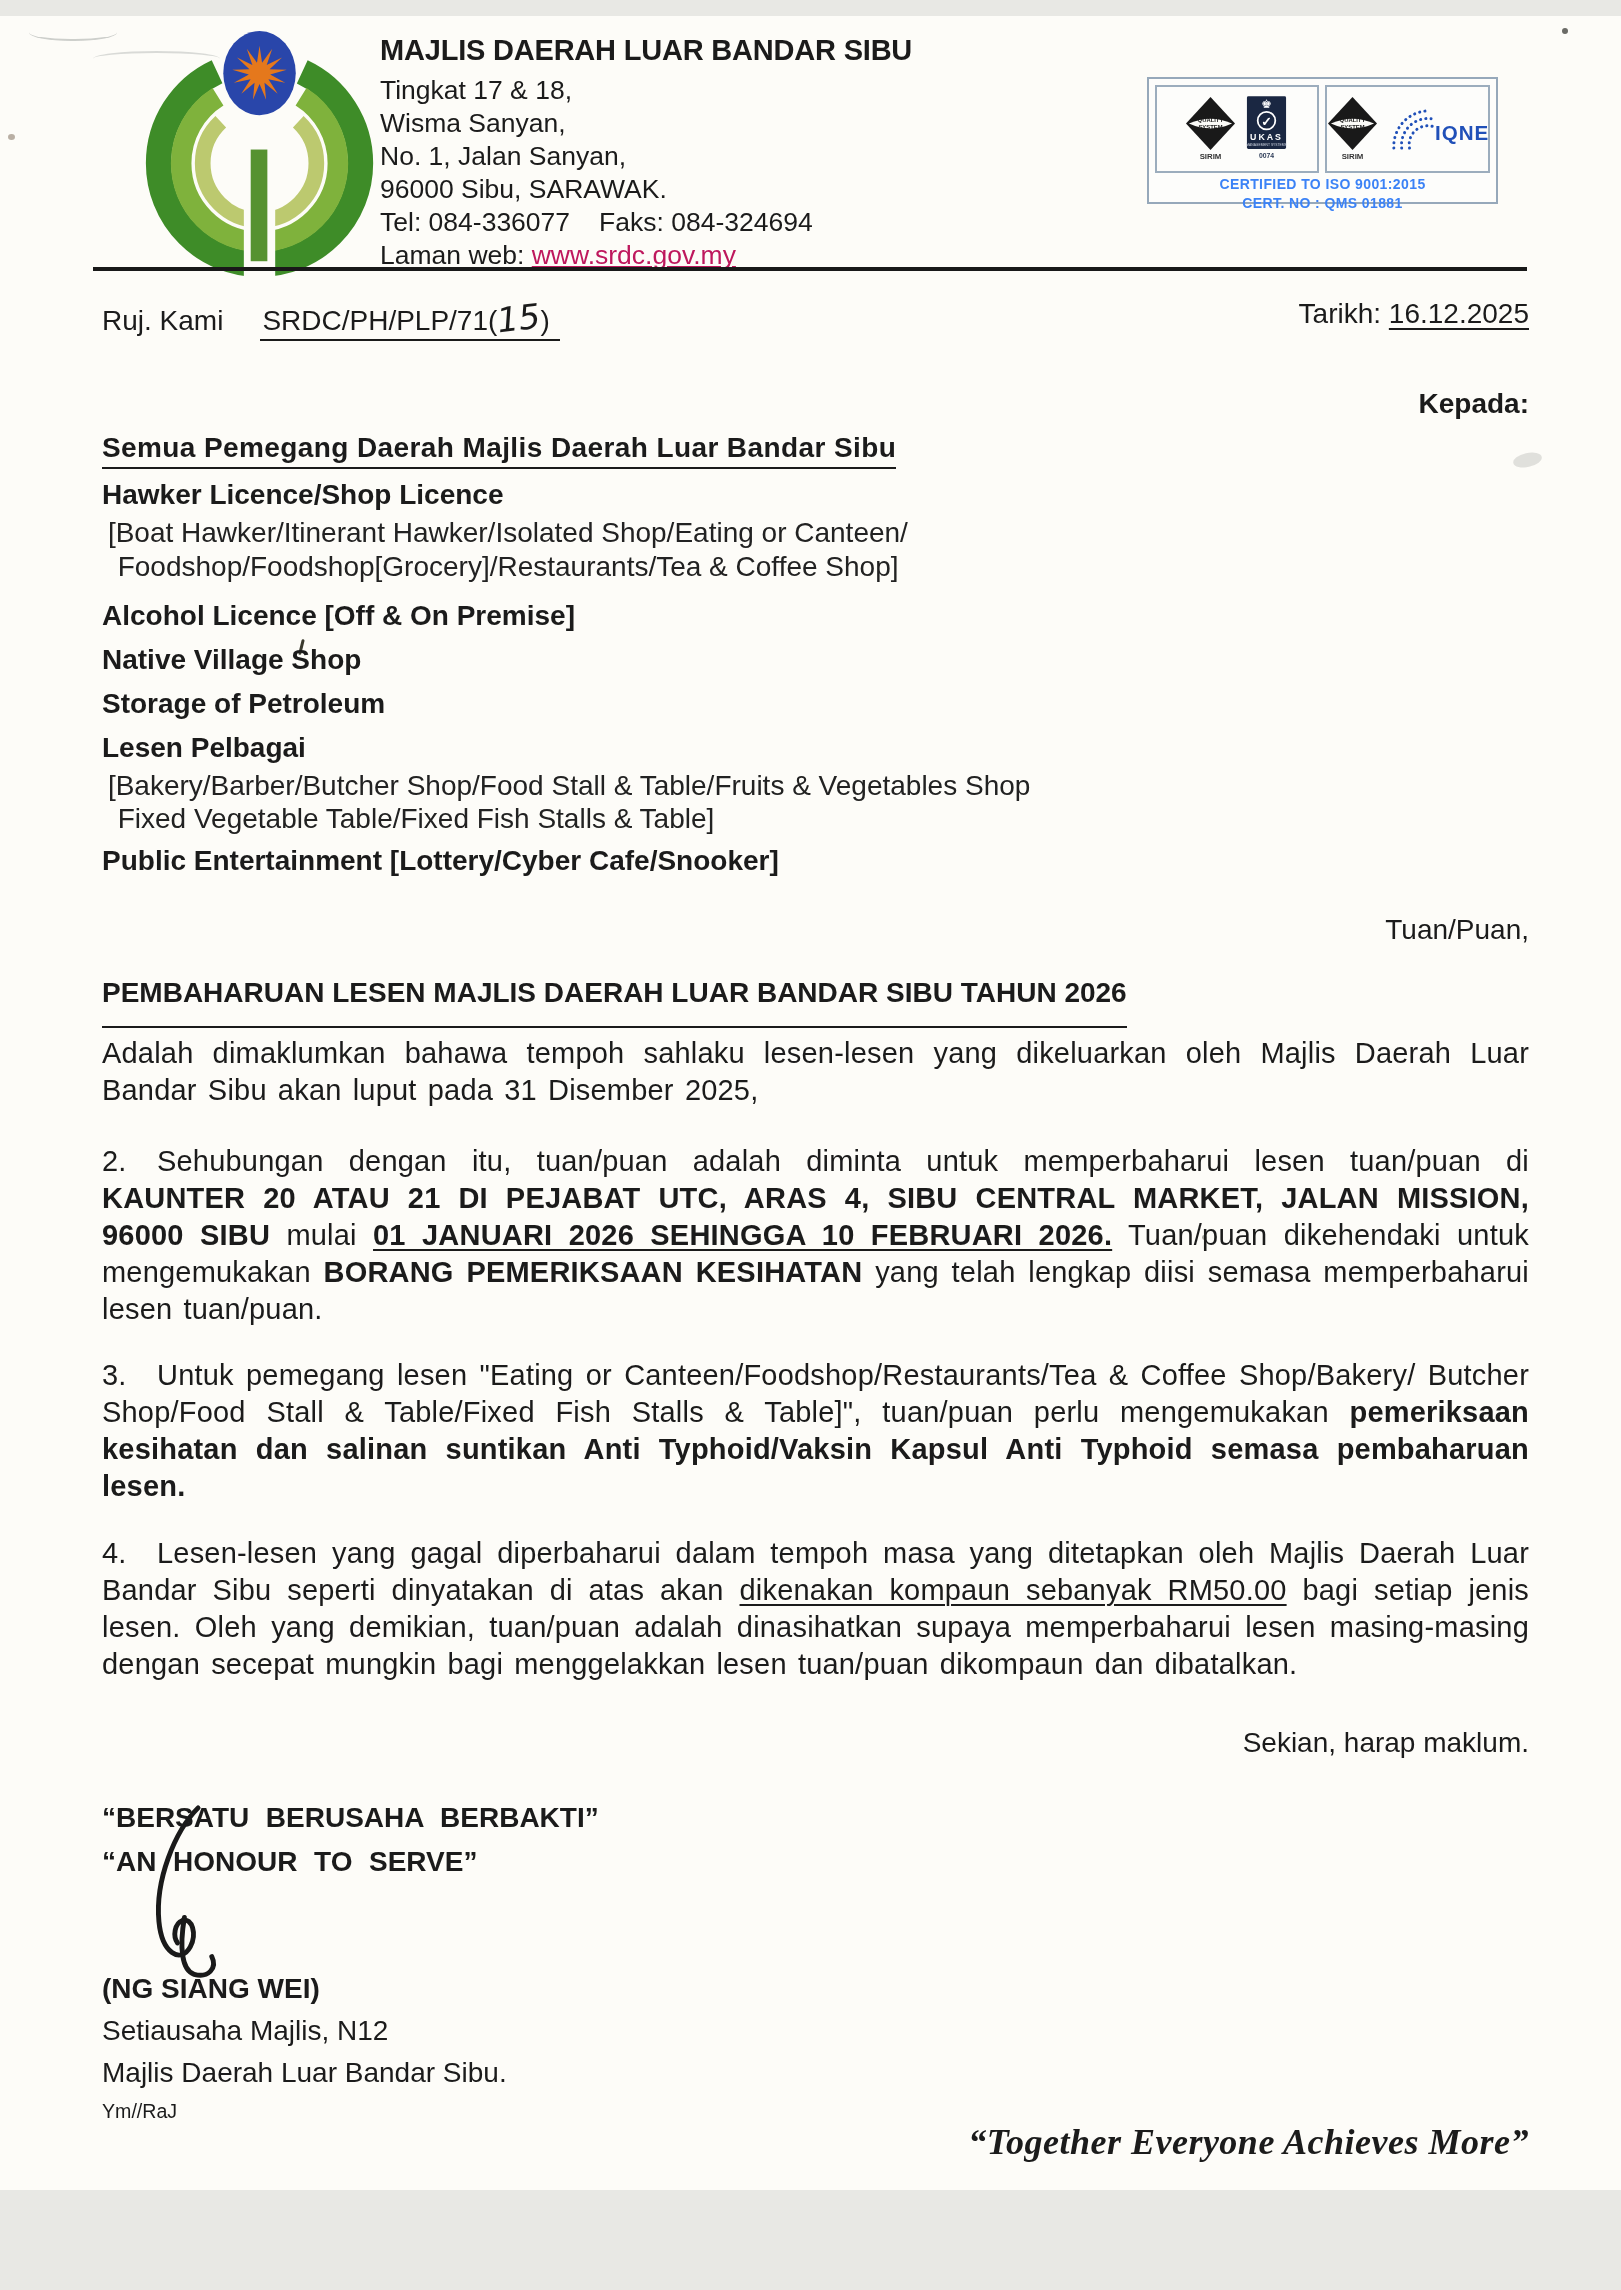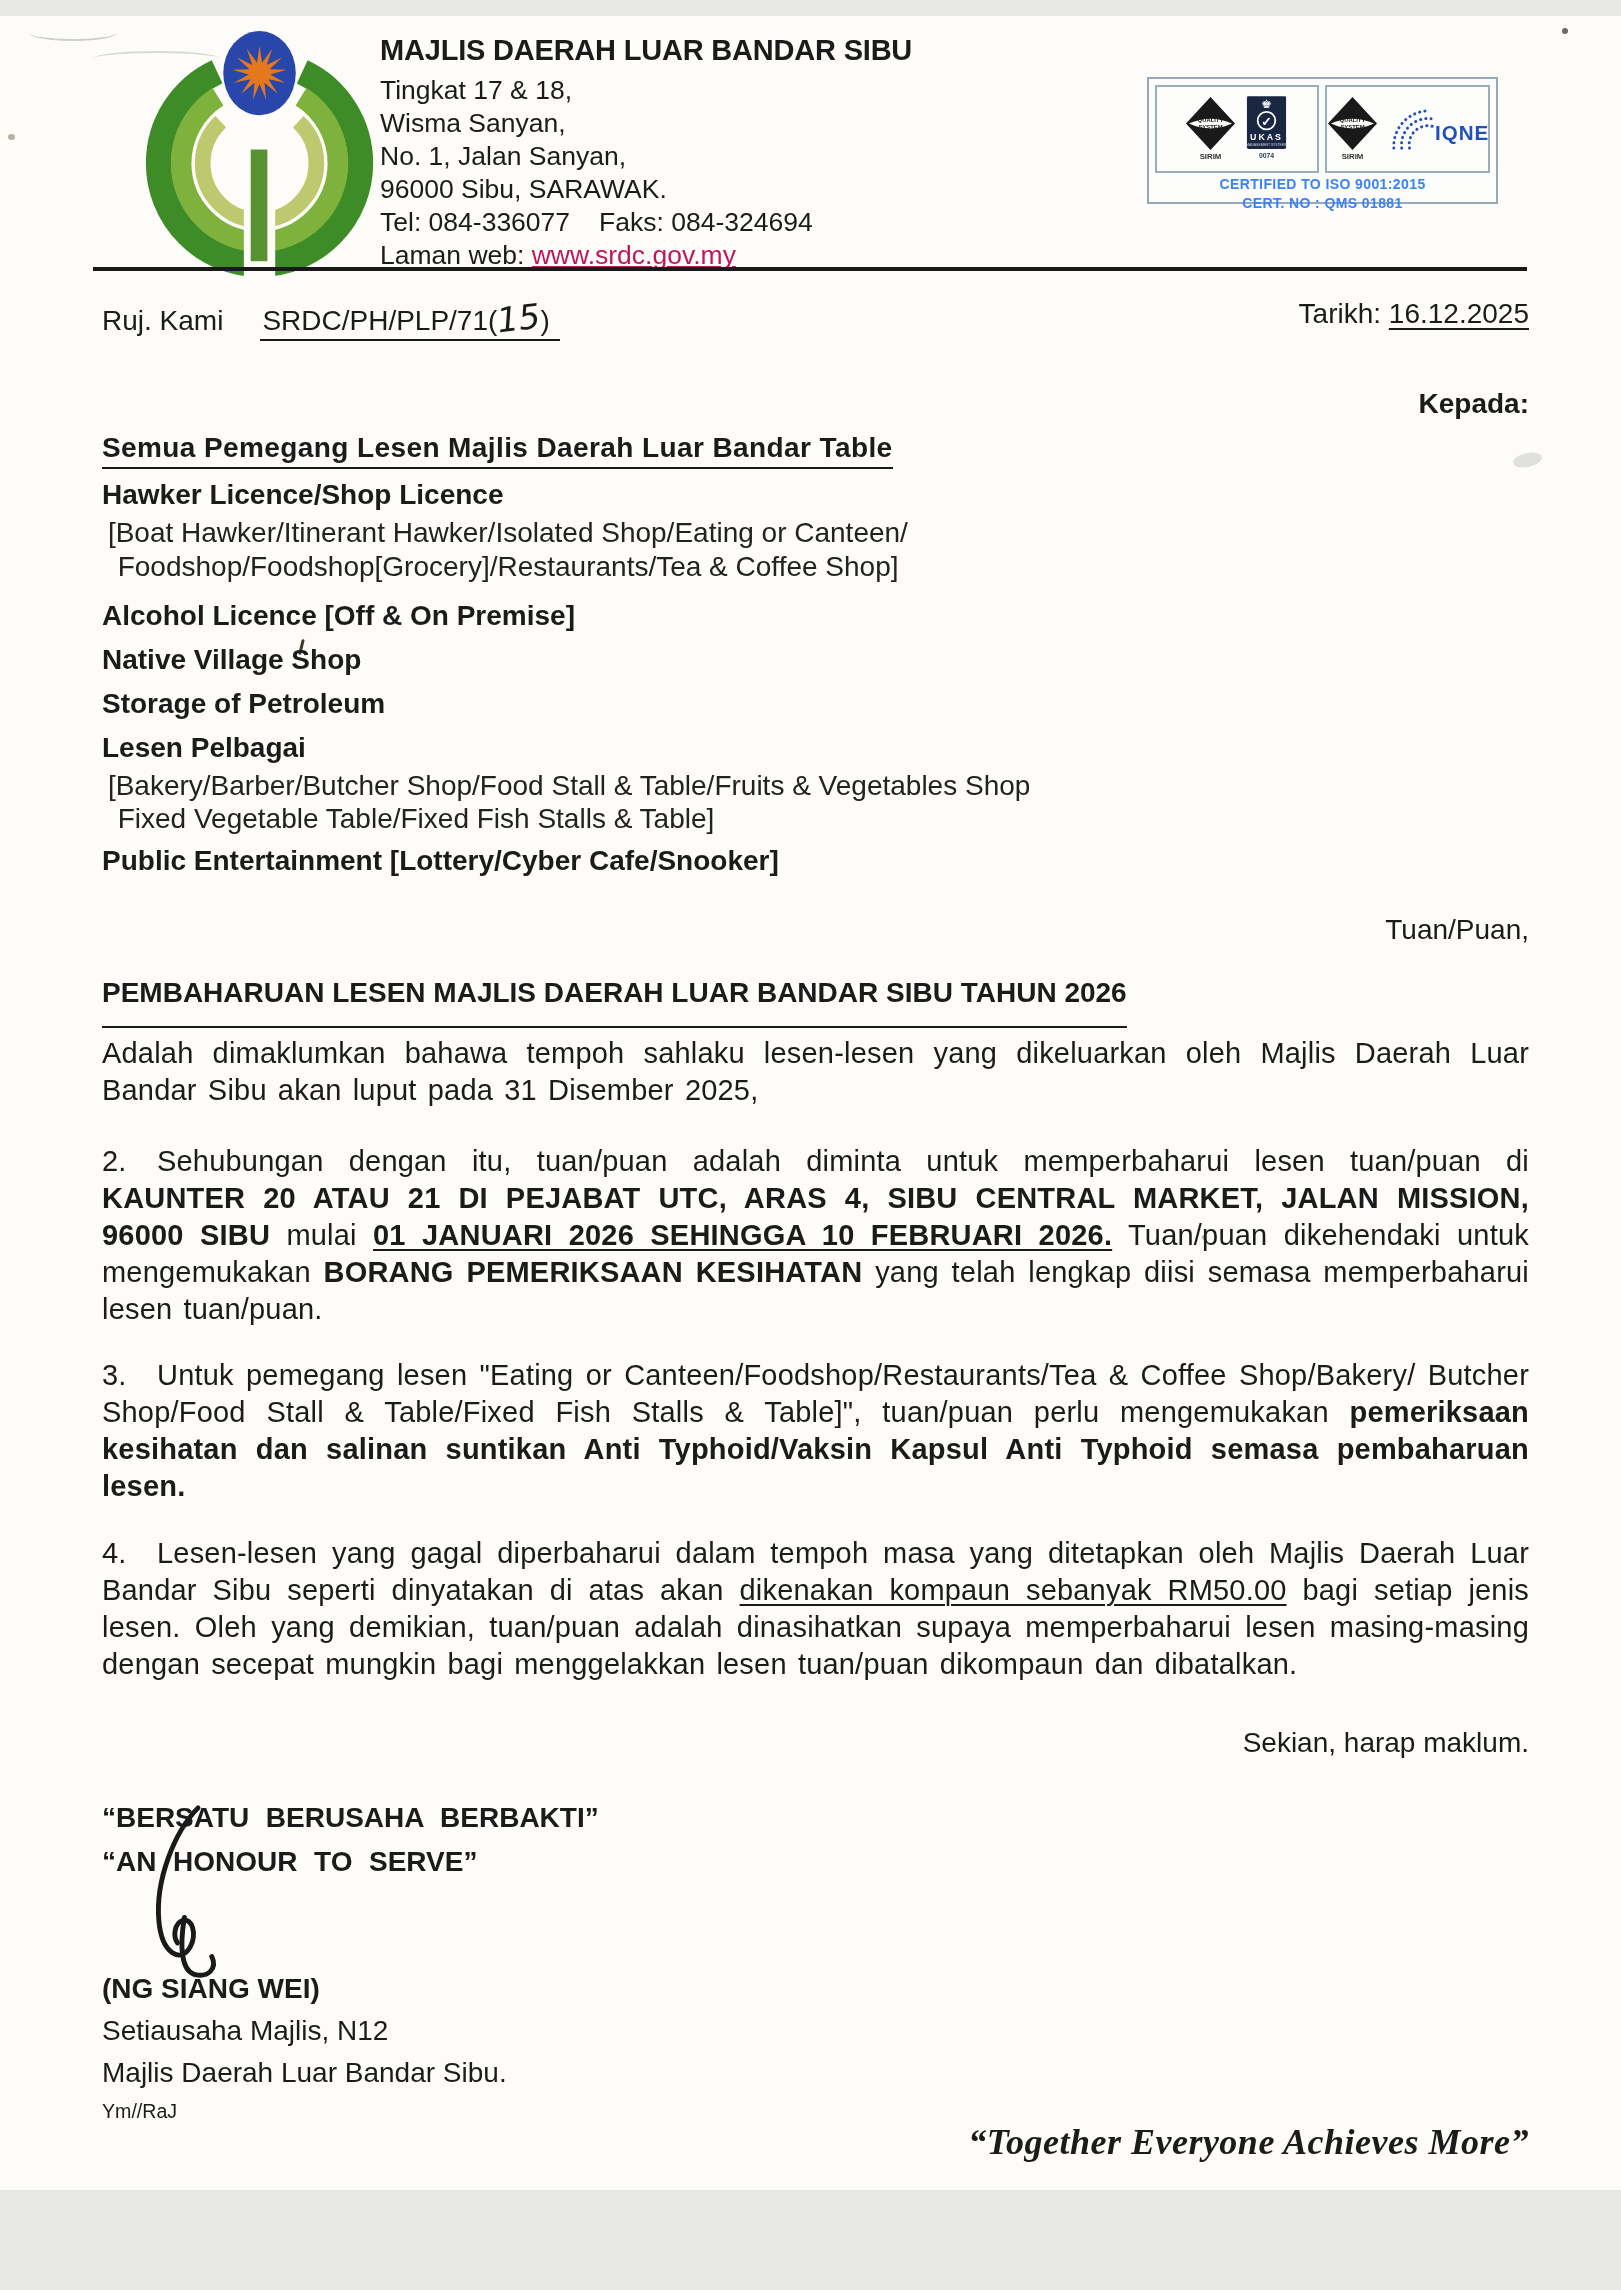--- a/index.html
+++ b/index.html
@@ -144,21 +144,21 @@
     <div>
       <span>Ruj. Kami</span><span class="refcode"><span>SRDC/PH/PLP/71(</span><span class="hand">15</span><span>)</span></span>
     </div>
     <div>
       <span>Tarikh:</span>
       <span class="dateval">16.12.2025</span>
     </div>
   </div>
 
   <div class="abs body-txt b" style="top:372px">Kepada:</div>
-  <div class="abs" style="top:416px"><span class="addressee">Semua Pemegang Lesen Majlis Daerah Luar Bandar Table</span></div>
+  <div class="abs" style="top:416px"><span class="addressee">Semua Pemegang Daerah Majlis Daerah Luar Bandar Sibu</span></div>
 
   <div class="abs lic-title" style="top:463px">Hawker Licence/Shop Licence</div>
   <div class="abs lic-line" style="top:501px">[Boat Hawker/Itinerant Hawker/Isolated Shop/Eating or Canteen/</div>
   <div class="abs lic-line" style="top:535px;padding-left:15.7px">Foodshop/Foodshop[Grocery]/Restaurants/Tea &amp; Coffee Shop]</div>
 
   <div class="abs lic-title" style="top:584px">Alcohol Licence [Off &amp; On Premise]</div>
   <div class="abs lic-title" style="top:628px">Native Village Shop</div>
   <div class="abs lic-title" style="top:672px">Storage of Petroleum</div>
 
   <div class="abs lic-title" style="top:716px">Lesen Pelbagai</div>

